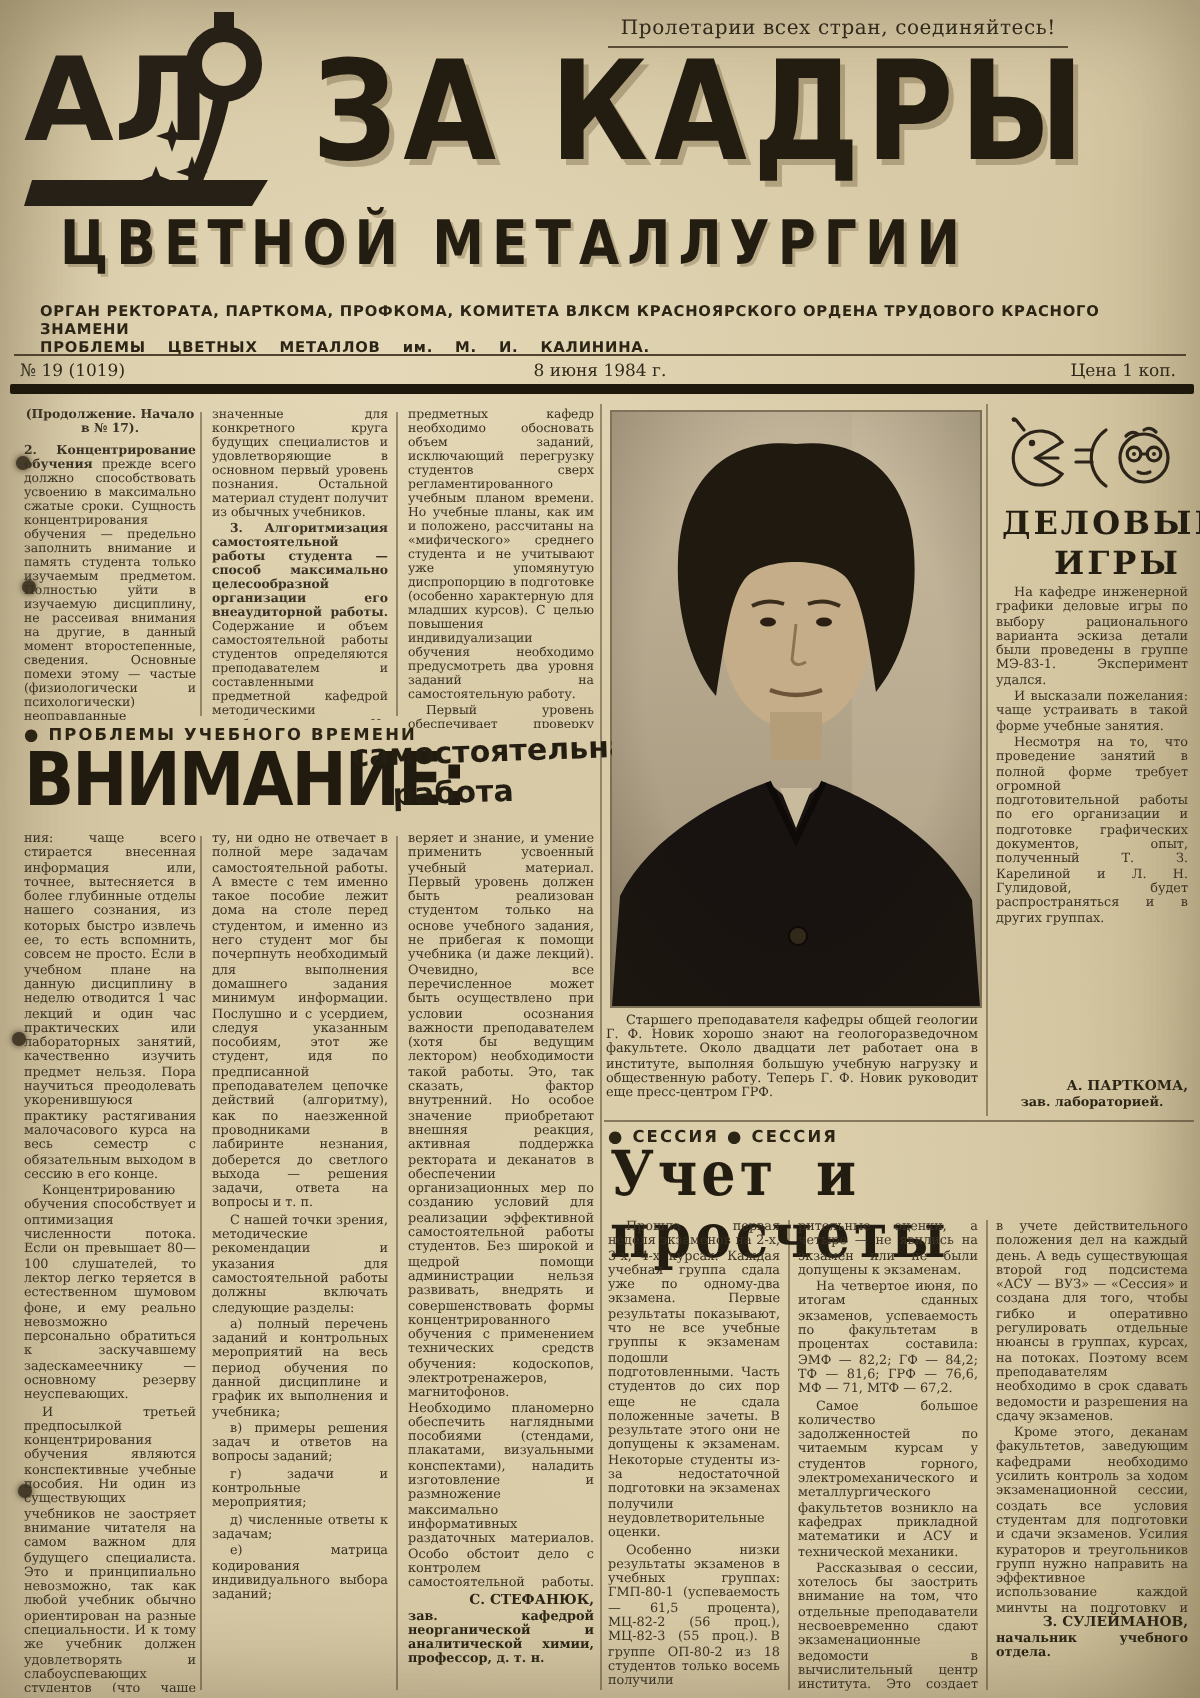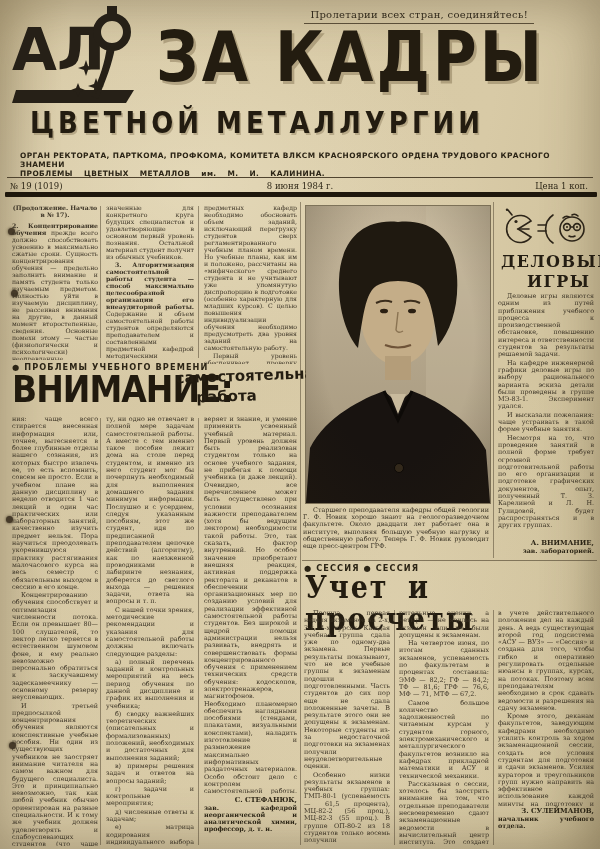--- a/index.html
+++ b/index.html
@@ -133,21 +133,20 @@
   <div class="col" style="left:12px;top:416px;width:86px;height:430px">
     <p class="ni">ния: чаще всего стирается внесенная информация или, точнее, вытесняется в более глубинные отделы нашего сознания, из которых быстро извлечь ее, то есть вспомнить, совсем не просто. Если в учебном плане на данную дисциплину в неделю отводится 1 час лекций и один час практических или лабораторных занятий, качественно изучить предмет нельзя. Пора научиться преодолевать укоренившуюся практику растягивания малочасового курса на весь семестр с обязательным выходом в сессию в его конце.</p>
     <p>Концентрированию обучения способствует и оптимизация численности потока. Если он превышает 80—100 слушателей, то лектор легко теряется в естественном шумовом фоне, и ему реально невозможно персонально обратиться к заскучавшему задескамеечнику — основному резерву неуспевающих.</p>
     <p>И третьей предпосылкой концентрирования обучения являются конспективные учебные пособия. Ни один из существующих учебников не заостряет внимание читателя на самом важном для будущего специалиста. Это и принципиально невозможно, так как любой учебник обычно ориентирован на разные специальности. И к тому же учебник должен удовлетворять и слабоуспевающих студентов (что чаще всего и не происходит), и отличников, и педагогов, и рецензентов, и самих авторов. В итоге объем учебника превышает потребности студентов всех уровней, а ориентироваться в его тексте и выбирать первоочередное нелегко даже преподавателю. Необходимо создавать собственные конспективные пособия, предна-</p>
   </div>
 
   <div class="col" style="left:106px;top:416px;width:88px;height:430px">
     <p class="ni">ту, ни одно не отвечает в полной мере задачам самостоятельной работы. А вместе с тем именно такое пособие лежит дома на столе перед студентом, и именно из него студент мог бы почерпнуть необходимый для выполнения домашнего задания минимум информации. Послушно и с усердием, следуя указанным пособиям, этот же студент, идя по предписанной преподавателем цепочке действий (алгоритму), как по наезженной проводниками в лабиринте незнания, доберется до светлого выхода — решения задачи, ответа на вопросы и т. п.</p>
     <p>С нашей точки зрения, методические рекомендации и указания для самостоятельной работы должны включать следующие разделы:</p>
     <p>а) полный перечень заданий и контрольных мероприятий на весь период обучения по данной дисциплине и график их выполнения и учебника;</p>
-    <p>б) сводку важнейших теоретических (описательных и формализованных) положений, необходимых и достаточных для выполнения заданий;</p>
     <p>в) примеры решения задач и ответов на вопросы заданий;</p>
     <p>г) задачи и контрольные мероприятия;</p>
     <p>д) численные ответы к задачам;</p>
     <p>е) матрица кодирования индивидуального выбора заданий;</p>
 
   </div>
 
   <div class="col" style="left:204px;top:416px;width:93px;height:378px">
     <p class="ni">веряет и знание, и умение применить усвоенный учебный материал. Первый уровень должен быть реализован студентом только на основе учебного задания, не прибегая к помощи учебника (и даже лекций). Очевидно, все перечисленное может быть осуществлено при условии осознания важности преподавателем (хотя бы ведущим лектором) необходимости такой работы. Это, так сказать, фактор внутренний. Но особое значение приобретают внешняя реакция, активная поддержка ректората и деканатов в обеспечении организационных мер по созданию условий для реализации эффективной самостоятельной работы студентов. Без широкой и щедрой помощи администрации нельзя развивать, внедрять и совершенствовать формы концентрированного обучения с применением технических средств обучения: кодоскопов, электротренажеров, магнитофонов. Необходимо планомерно обеспечить наглядными пособиями (стендами, плакатами, визуальными конспектами), наладить изготовление и размножение максимально информативных раздаточных материалов. Особо обстоит дело с контролем самостоятельной работы. Даже формально регламентируемый ее объем велик: от 30 до 50 проц. от объема учебной. И время, необходимое на контроль со стороны преподавателя, также должно войти в его учебную нагрузку.</p>
 
@@ -229,23 +228,22 @@
       <circle cx="67" cy="19" r="1" fill="#2c2418" stroke="none"></circle>
       <circle cx="77" cy="19" r="1" fill="#2c2418" stroke="none"></circle>
       <path d="M69,28 Q72,29.5 75,28"></path>
       <path d="M63,10 Q66,7 69,9 M72,7 Q75,5 78,8"></path>
     </g>
   </svg>
   <div class="g-title" style="left:501px;top:252px">ДЕЛОВЫЕ</div>
   <div class="g-title" style="left:527px;top:272px">ИГРЫ</div>
 
   <div class="col" style="left:498px;top:293px;width:96px;height:244px">
-    <p>Деловые игры являются одним из путей приближения учебного процесса к производственной обстановке, повышению интереса и ответственности студентов за результаты решаемой задачи.</p>
     <p>На кафедре инженерной графики деловые игры по выбору рационального варианта эскиза детали были проведены в группе МЭ-83-1. Эксперимент удался.</p>
     <p>И высказали пожелания: чаще устраивать в такой форме учебные занятия.</p>
     <p>Несмотря на то, что проведение занятий в полной форме требует огромной подготовительной работы по его организации и подготовке графических документов, опыт, полученный Т. З. Карелиной и Л. Н. Гулидовой, будет распространяться и в других группах.</p>
   </div>
   <div class="sig" style="left:498px;top:540px;width:96px">
-    <div class="nm">А. ВНИМАНИЕ,</div>
-    <div class="rl" style="text-align:right">зав. лабораторией.</div>
+    <div class="nm">А. ПАРТКОМА,</div>
+    <div class="rl" style="text-align:center">зав. лабораторией.</div>
   </div>
 
 </div>
 
 </body></html>

